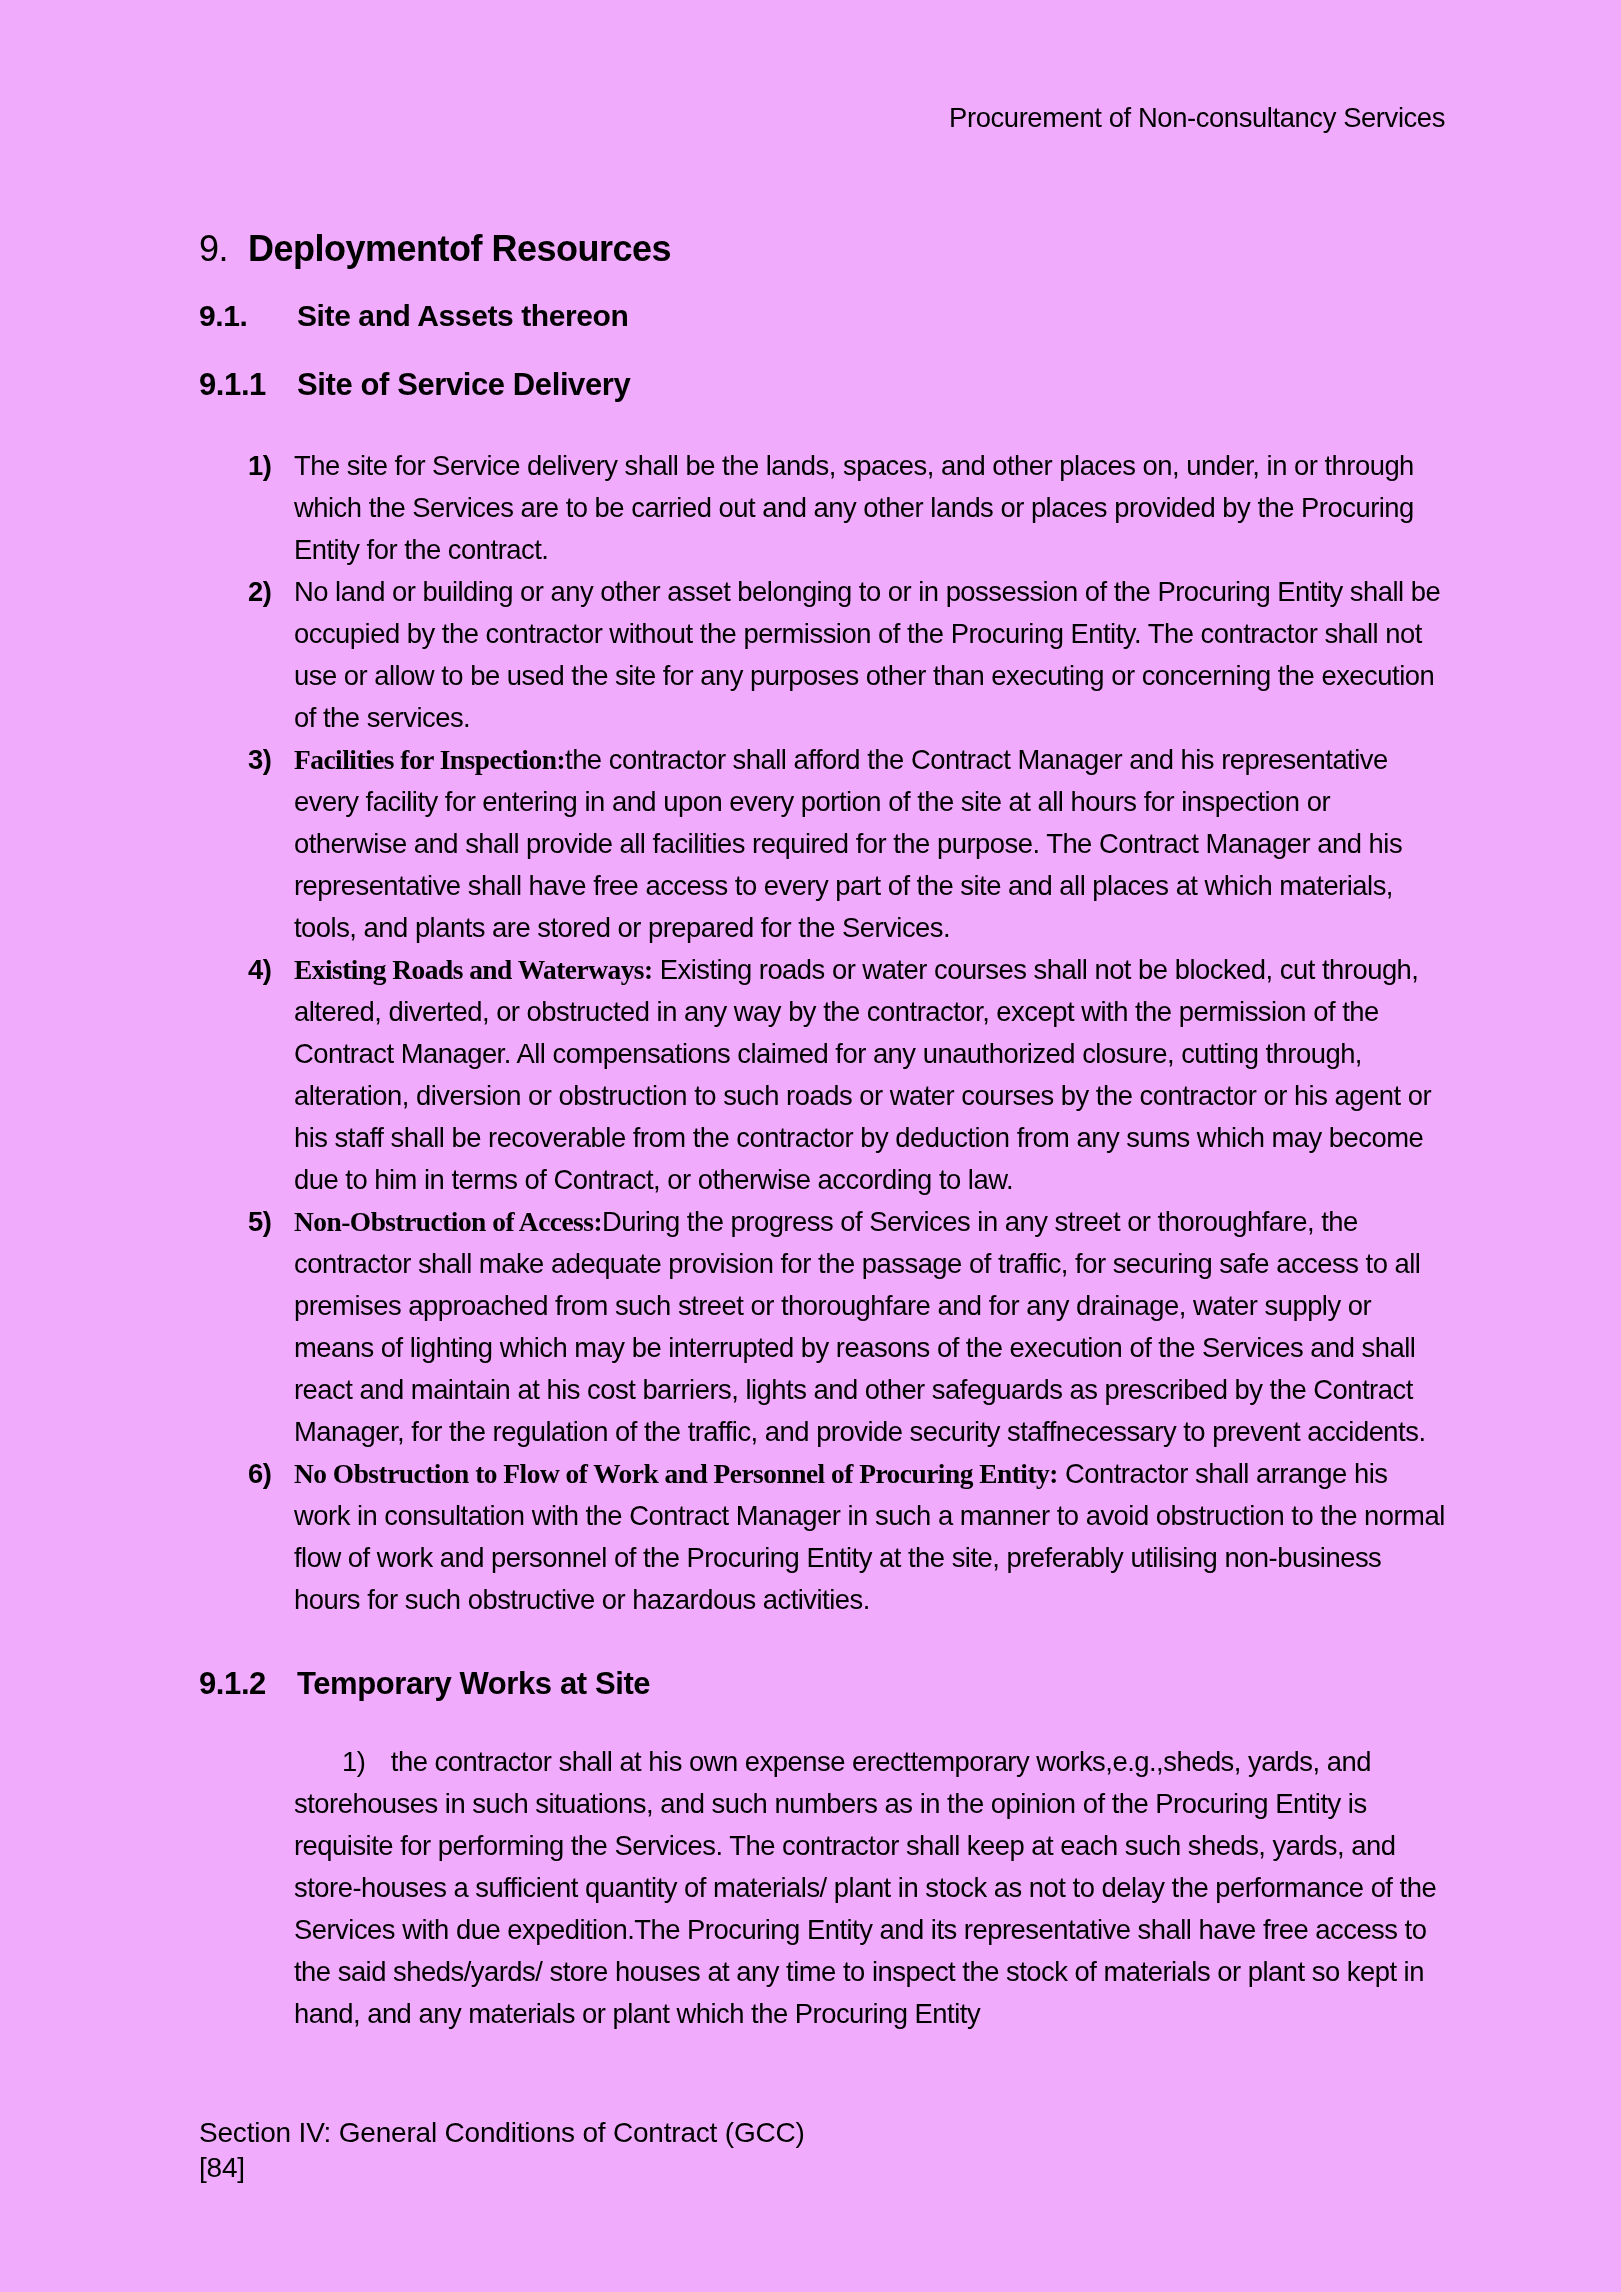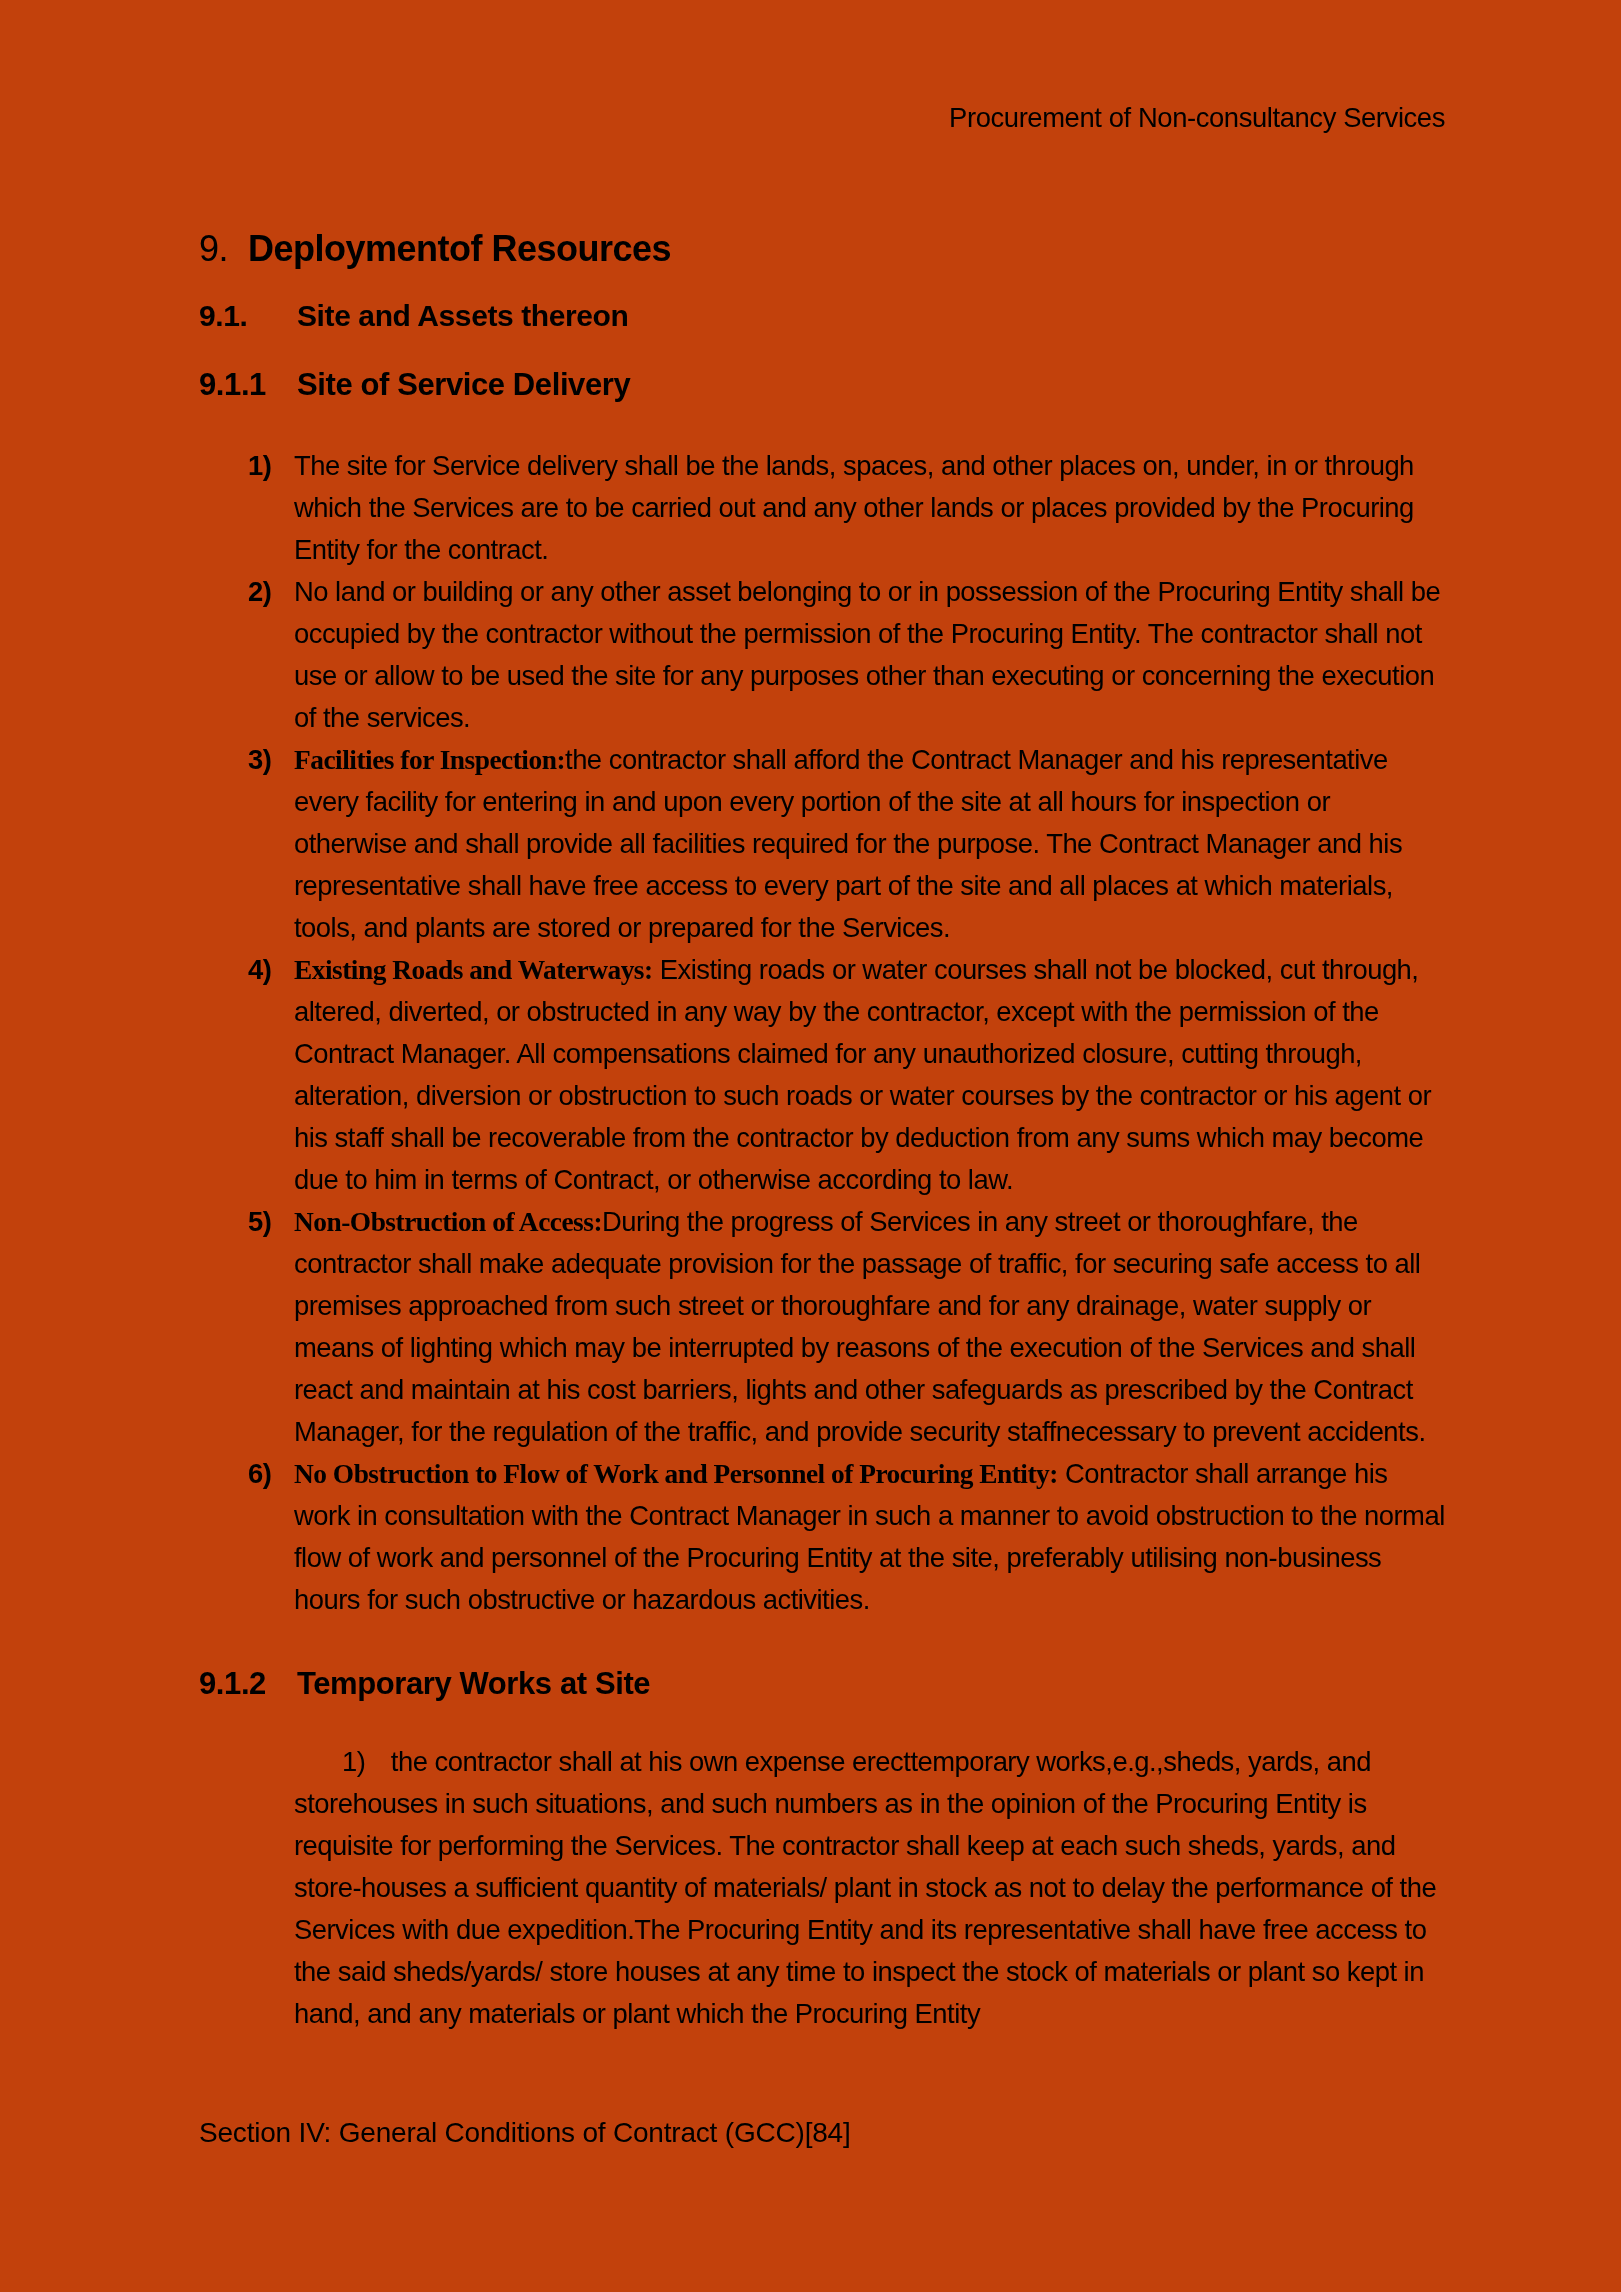--- a/index.html
+++ b/index.html
@@ -3,21 +3,21 @@
 <meta charset="utf-8">
 <style>
   * { margin: 0; padding: 0; box-sizing: border-box; }
   html, body { background: #ffffff; }
   body { font-family: "Liberation Sans", sans-serif; color: #000000; }
 
   .page {
     position: relative;
     width: 1621px;
     height: 2293px;
-    background: #c2410c;
+    background: #f0abfc;
     overflow: hidden;
     padding: 101px 176px 12px 199px;
   }
 
   
   .doc-header {
     text-align: right;
     font-size: 27.4px;
     line-height: 33px;
     letter-spacing: -0.4px;
@@ -79,24 +79,25 @@
   }
   .tw-num { margin-right: 25.5px; }
 
   
   .doc-footer {
     position: absolute;
     top: 2115px;
     left: 199px;
     right: 176px;
     display: flex;
-    justify-content: flex-start;
+    justify-content: center;
     font-size: 28px;
     line-height: 35px;
     letter-spacing: -0.2px;
+    flex-direction: column;
   }
 </style>
 </head>
 <body>
 
 <div class="page">
 
   <div class="doc-header">
     <span>Procurement of Non-consultancy Services</span>
   </div>

